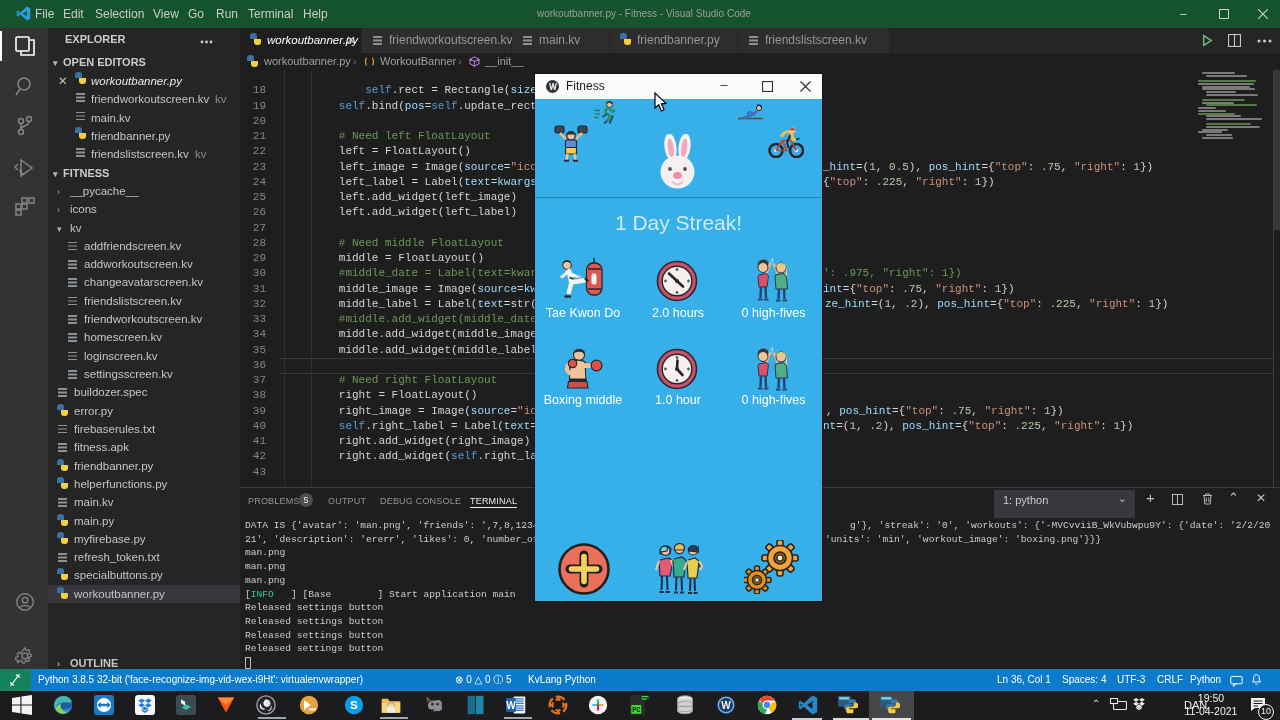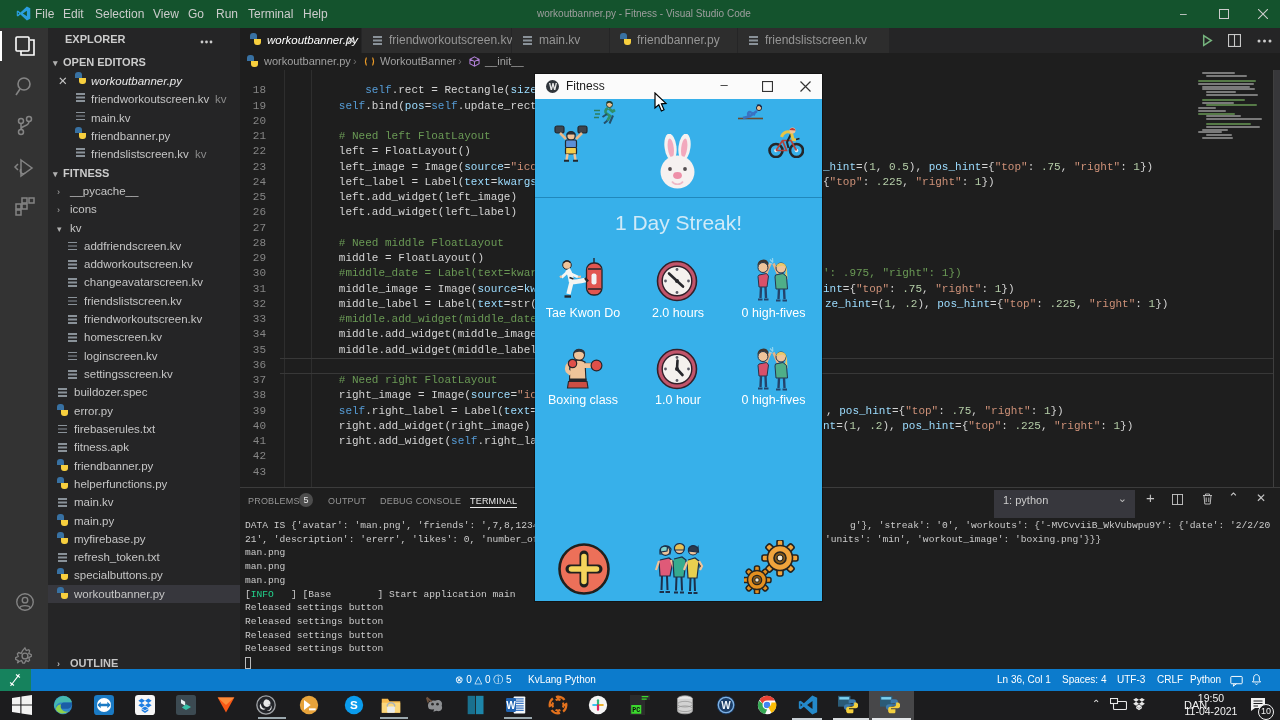--- a/index.html
+++ b/index.html
@@ -223,20 +223,21 @@
 <span class="ln"><span class="tk-com">        # Need middle FloatLayout</span></span>
 <span class="ln">        middle = FloatLayout()</span>
 <span class="ln"><span class="tk-com">        #middle_date = Label(text=kwargs["date"], size_hint=(1,</span></span>
 <span class="ln">        middle_image = Image(<span class="tk-var">source</span>=<span class="tk-var">kwa</span>rgs[<span class="tk-str">"image"</span>], <span class="tk-var">size_hint</span>=</span>
 <span class="ln">        middle_label = Label(<span class="tk-var">text</span>=str(<span class="tk-var">kwargs</span>[<span class="tk-str">"hours"</span>]) + <span class="tk-str">" hou"</span></span>
 <span class="ln"><span class="tk-com">        #middle.add_widget(middle_date)</span></span>
 <span class="ln">        middle.add_widget(middle_image)</span>
 <span class="ln">        middle.add_widget(middle_label)</span>
 <span class="ln"> </span>
 <span class="ln"><span class="tk-com">        # Need right FloatLayout</span></span>
+<span class="ln">        right = FloatLayout()</span>
 <span class="ln">        right_image = Image(<span class="tk-var">source</span>=<span class="tk-str">"icons/highfive.png"</span>, <span class="tk-var">size_h</span></span>
 <span class="ln">        <span class="tk-self">self</span>.right_label = Label(<span class="tk-var">text</span>=<span class="tk-str">"0 high-fives"</span>, <span class="tk-var">size_hint</span></span>
 <span class="ln">        right.add_widget(right_image)</span>
 <span class="ln">        right.add_widget(<span class="tk-self">self</span>.right_label)</span>
 <span class="ln"> </span>
   </div>
 
   <div class="cl" style="left:583px;top:89.7px"><span class="tk-var">_hint</span>=(<span class="tk-num">1</span>, <span class="tk-num">0.5</span>), <span class="tk-var">pos_hint</span>={<span class="tk-str">"top"</span>: <span class="tk-num">.75</span>, <span class="tk-str">"right"</span>: <span class="tk-num">1</span>})</div>
   <div class="cl" style="left:583px;top:104.95px">{<span class="tk-str">"top"</span>: <span class="tk-num">.225</span>, <span class="tk-str">"right"</span>: <span class="tk-num">1</span>})</div>
   <div class="cl tk-com" style="left:583px;top:196.4px">': .975, "right": 1})</div>
@@ -303,20 +304,21 @@
 
   <div class="trow" style="left:610px;top:31px">g'}, 'streak': '0', 'workouts': {'-MVCvviiB_WkVubwpu9Y': {'date': '2/2/20</div>
   <div class="trow" style="left:585px;top:44.7px">'units': 'min', 'workout_image': 'boxing.png'}}}</div>
 </div>
 
 <div id="statusbar">
   <div class="abs" style="left:0;top:0;width:31px;height:22px;background:#16825d"></div>
   <svg class="abs" style="left:8px;top:4px" width="14" height="14" viewBox="0 0 16 16" fill="none" stroke="#ffffff" stroke-width="1.3">
       <path d="M10 2 L14 6 M14 2 L10 6 M12 4 L6 10 M2 10 L6 14 M2 14 L6 10" transform="rotate(-8 8 8)"></path>
     </svg>
+  <span class="sitem" style="left:38px">Python 3.8.5 32-bit ('face-recognize-img-vid-wex-i9Ht': virtualenvwrapper)</span>
   <span class="sitem" style="left:455px">⊗ 0 △ 0 ⓘ 5</span>
   <span class="sitem" style="left:528px">KvLang Python</span>
   <span class="sitem" style="left:997px">Ln 36, Col 1</span>
   <span class="sitem" style="left:1062px">Spaces: 4</span>
   <span class="sitem" style="left:1117px">UTF-3</span>
   <span class="sitem" style="left:1157px">CRLF</span>
   <span class="sitem" style="left:1190px">Python</span>
   <svg class="abs" style="left:1230px;top:5px" width="13" height="13" viewBox="0 0 16 16" fill="none" stroke="#ffffff" stroke-width="1.2">
       <rect x="1" y="3" width="14" height="9" rx="1"></rect>
       <path d="M5 12 L4 15 L8 12"></path>
@@ -615,21 +617,21 @@
     <path d="M4.8 10.5 a5.2 5.2 0 0 1 9 -2.5 L14.5 12 L15.5 7 a5.8 5.8 0 0 0 -11 1.5Z" fill="#3f3630"></path>
     <path d="M6 19 L13.5 17.5 L15.5 20 L14 31 H6 L5 20.5Z" fill="#d9506a" stroke="#27354c" stroke-width="1"></path>
     <path d="M8 31 L7.5 42 M12.5 31 L13 42" stroke="#24436b" stroke-width="2.4"></path>
     <path d="M5 43.5 H9.5 M11 43.5 H15.5" stroke="#24436b" stroke-width="2.2"></path>
     <circle cx="28" cy="12" r="5" fill="#f0c49a" stroke="#27354c" stroke-width="1"></circle>
     <path d="M23 11 a5.4 5.4 0 0 1 9.5 -2 L34 14 L34.5 23 L31 26 L33 13 a6 6 0 0 0 -3 -3.5Z" fill="#e8c96a"></path>
     <path d="M22.5 19 L30 17.5 L33.5 20.5 L34.5 33 H23 L22 21Z" fill="#4fae88" stroke="#27354c" stroke-width="1"></path>
     <path d="M26 33 L25.5 43 M31 33 L31.5 43" stroke="#24436b" stroke-width="2.4"></path>
     <path d="M23 44.5 H27.5 M29.5 44.5 H34" stroke="#24436b" stroke-width="2.2"></path>
   </svg>
-  <div class="flabel" style="left:0px;top:319px;width:96px">Boxing class</div>
+  <div class="flabel" style="left:0px;top:319px;width:96px">Boxing middle</div>
   <div class="flabel" style="left:95px;top:319px;width:96px">1.0 hour</div>
   <div class="flabel" style="left:190px;top:319px;width:97px">0 high-fives</div>
 
   <svg class="abs" style="left:22px;top:468px" width="54" height="54" viewBox="0 0 54 54">
     <circle cx="27" cy="27" r="24.5" fill="#ec7059" stroke="#20201e" stroke-width="2.6"></circle>
     <path d="M27 13 V41 M13 27 H41" stroke="#20201e" stroke-width="9" stroke-linecap="round"></path>
     <path d="M27 14.5 V39.5 M14.5 27 H39.5" stroke="#f5d45c" stroke-width="5.6" stroke-linecap="round"></path>
   </svg>
   <svg class="abs" style="left:117px;top:464px" width="53" height="59" viewBox="0 0 53 59">
     <g stroke="#1c2f4a" stroke-width="1.2">

